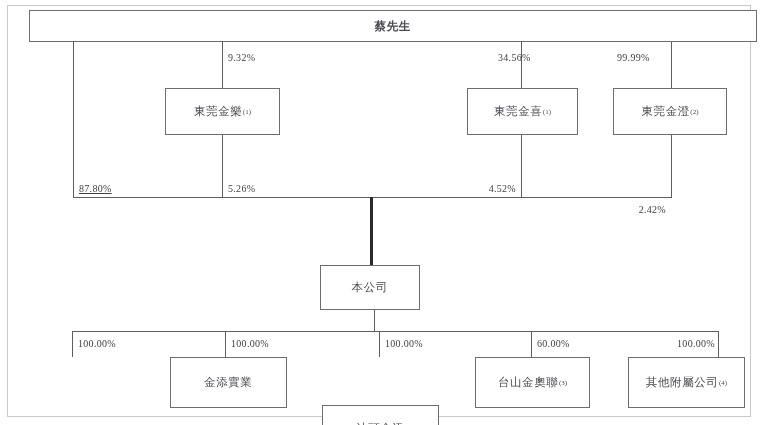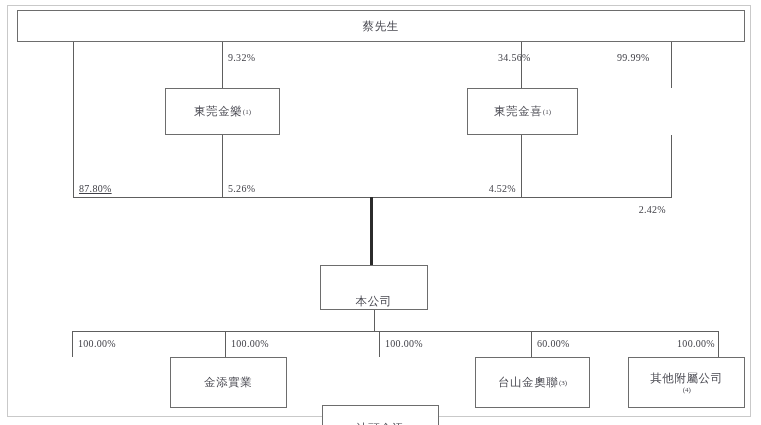--- a/index.html
+++ b/index.html
@@ -41,30 +41,30 @@
     letter-spacing: 0.6px;
     white-space: nowrap;
     z-index: 4;
   }
   .node .sup {
     font-size: 7px;
     vertical-align: super;
     letter-spacing: 0;
     margin-left: 0.5px;
   }
-  #node-root      { left:17px;  top:10px;  width:728px; height:32px; }
+  #node-root      { left:29px;  top:10px;  width:728px; height:32px;font-weight:bold; }
   #node-l2-a      { left:165px; top:88px;  width:115px; height:47px; }
   #node-l2-b      { left:467px; top:88px;  width:111px; height:47px; }
   #node-l2-c      { left:613px; top:88px;  width:114px; height:47px; }
-  #node-company   { left:320px; top:265px; width:108px; height:45px;align-items:flex-end; }
+  #node-company   { left:320px; top:265px; width:100px; height:45px; }
   #node-sub-0     { left:17px;  top:357px; width:117px; height:51px; }
   #node-sub-1     { left:170px; top:357px; width:117px; height:51px; }
   #node-sub-2     { left:322px; top:357px; width:117px; height:47px;margin-top:48px; }
   #node-sub-3     { left:475px; top:357px; width:115px; height:51px; }
-  #node-sub-4     { left:628px; top:357px; width:117px; height:51px;flex-direction:column; }
+  #node-sub-4     { left:628px; top:357px; width:117px; height:51px; }
 
   
   .vline {
     position: absolute;
     width: 1px;
     background: #5e5e5e;
     z-index: 2;
   }
   .hline {
     position: absolute;
@@ -108,20 +108,24 @@
   <div class="pct left" style="left:617px; top:52px;">99.99%</div>
 
   <div class="node" id="node-l2-a">
     <span>東莞金樂</span>
       <span class="sup">(1)</span>
   </div>
   <div class="node" id="node-l2-b">
     <span>東莞金喜</span>
       <span class="sup">(1)</span>
   </div>
+  <div class="node" id="node-l2-c">
+    <span>東莞金澄</span>
+      <span class="sup">(2)</span>
+  </div>
 
   <div class="vline" style="left:222px; top:135px; height:62px;"></div>
   <div class="vline" style="left:521px; top:135px; height:62px;"></div>
   <div class="vline" style="left:671px; top:135px; height:62px;"></div>
 
   <div class="pct left" style="left:79px;  top:183px;text-decoration:underline;">87.80%</div>
   <div class="pct left" style="left:228px; top:183px;">5.26%</div>
   <div class="pct right" style="left:441px; top:183px; width:75px;">4.52%</div>
   <div class="pct right" style="left:591px; top:183px; width:75px;margin-top:21px;">2.42%</div>
 

